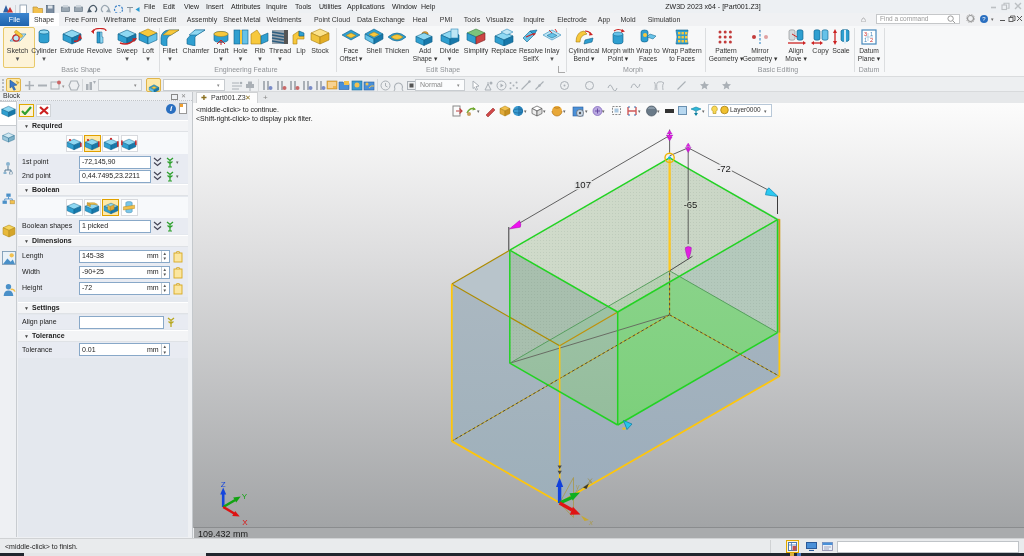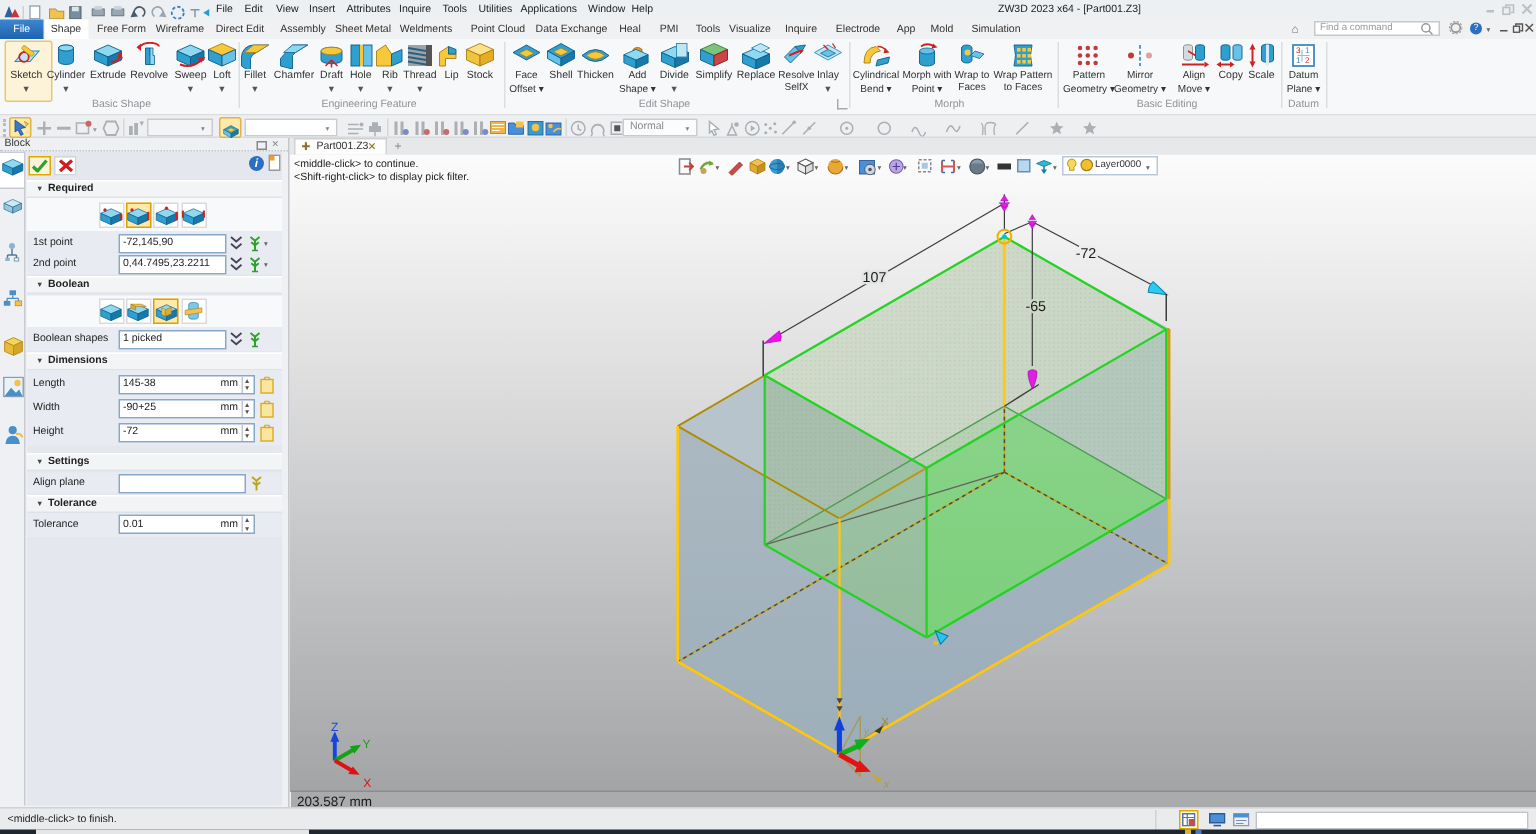--- a/index.html
+++ b/index.html
@@ -962,21 +962,21 @@
 <div style="position:absolute;left:708px;top:104px;width:64px;height:13px;background:#fff;border:1px solid #b8c8d8;box-sizing:border-box;"></div>
 <svg style="position:absolute;left:710px;top:105px;" width="9" height="11" viewBox="0 0 9 11">
     <path d="M4.5,1 a3,3 0 0 1 1.5,5.5 v2 h-3 v-2 a3,3 0 0 1 1.5,-5.5z" fill="#f8d858" stroke="#b09010" stroke-width="0.6"></path>
   </svg>
 <svg style="position:absolute;left:720px;top:105px;" width="9" height="11" viewBox="0 0 9 11">
     <circle cx="4.5" cy="5" r="3.8" fill="#f0c030" stroke="#a88010" stroke-width="0.8"></circle>
   </svg>
 <div style="position:absolute;left:730px;top:106px;font-size:6.5px;color:#333;">Layer0000</div>
 <div style="position:absolute;left:764px;top:108px;font-size:5px;color:#666;">▾</div>
 <div style="position:absolute;left:194px;top:527px;width:830px;height:11px;background:#a9abad;border-top:1px solid #8a8c8e;box-sizing:border-box;">
-  <div style="position:absolute;left:4px;top:0.5px;font-size:9px;color:#1a1a1a;">203.587 mm</div>
+  <div style="position:absolute;left:4px;top:0.5px;font-size:9px;color:#1a1a1a;">109.432 mm</div>
 </div>
 <div style="position:absolute;left:0;top:538px;width:1024px;height:15px;background:#e9ebed;border-top:1px solid #d0d2d4;box-sizing:border-box;">
   <div style="position:absolute;left:5px;top:4px;font-size:7px;color:#222;">&lt;middle-click&gt; to finish.</div>
   <div style="position:absolute;left:770px;top:1px;width:1px;height:13px;background:#d0d2d4;"></div>
   <div style="position:absolute;left:786px;top:0.5px;width:13px;height:13px;background:#fdf3d8;border:1px solid #e0a900;box-sizing:border-box;"></div>
   <svg style="position:absolute;left:788px;top:2.5px;" width="9" height="9" viewBox="0 0 9 9">
       <rect x="0.5" y="0.5" width="8" height="8" fill="#fff" stroke="#4a78b0" stroke-width="1"></rect>
       <path d="M3.5,0.5 v8 M0.5,3 h8" stroke="#4a78b0" stroke-width="0.8"></path>
       <rect x="4.5" y="4" width="4" height="4.5" fill="#c05050"></rect>
     </svg>

